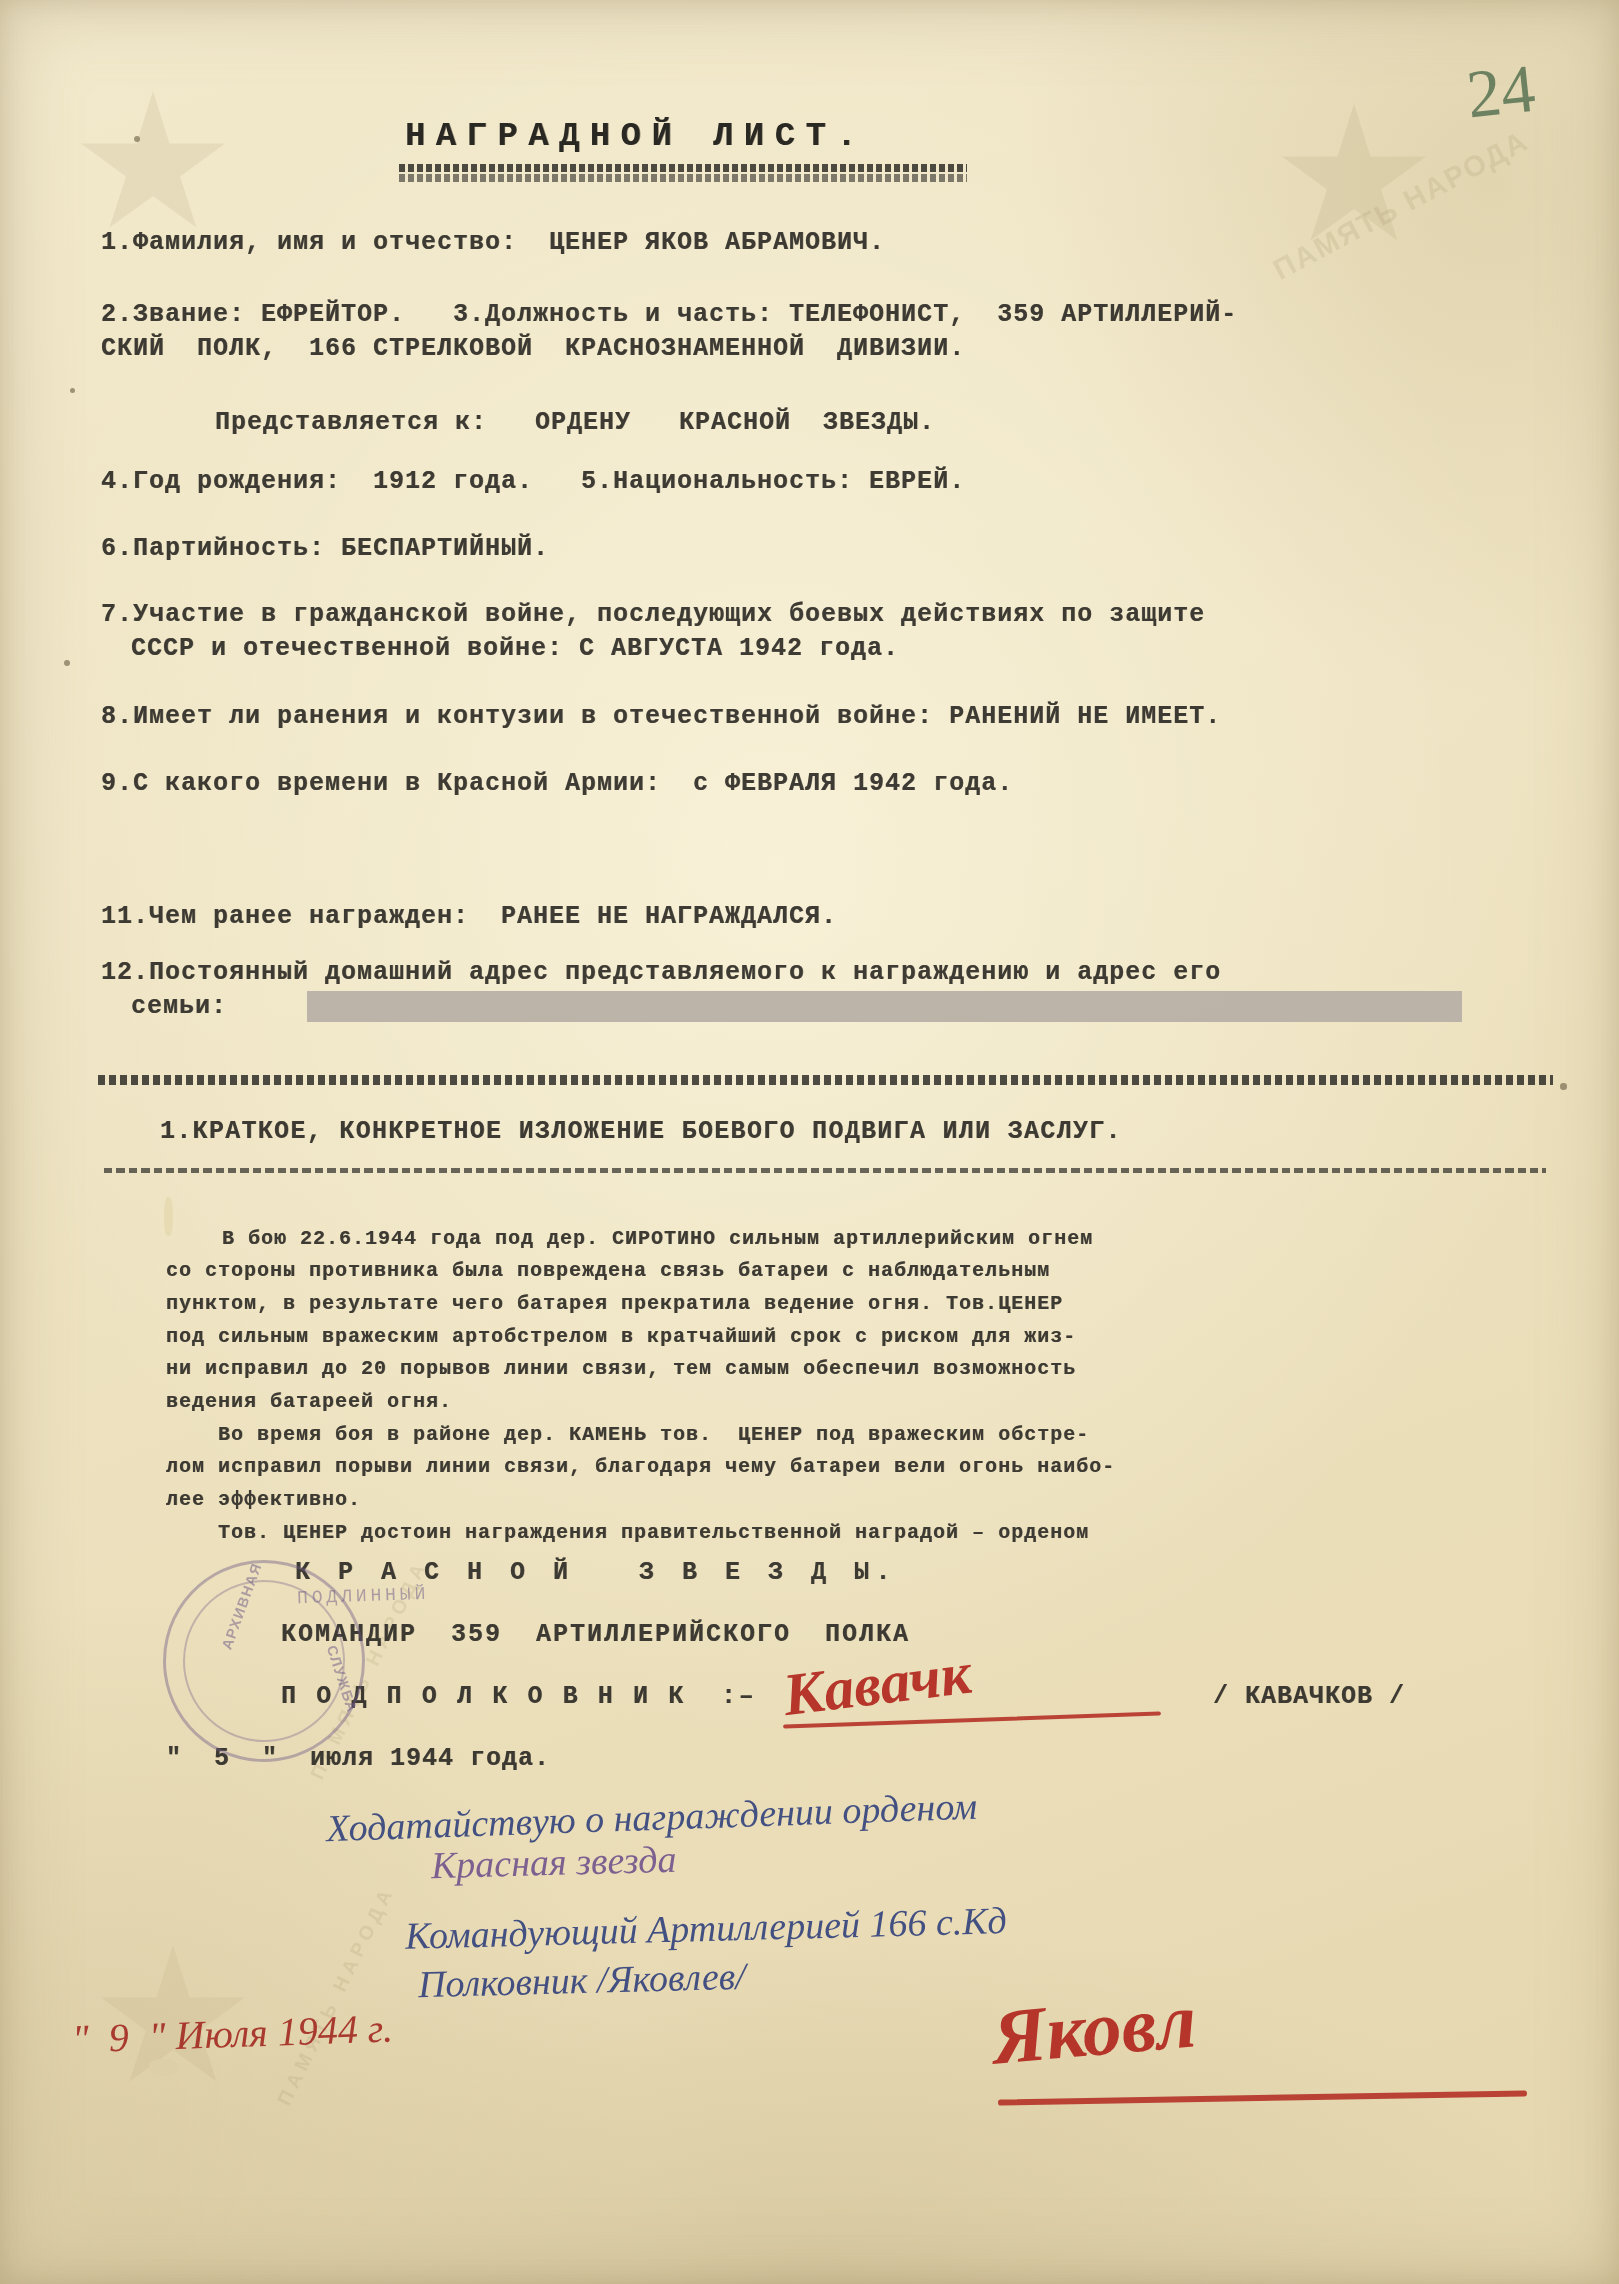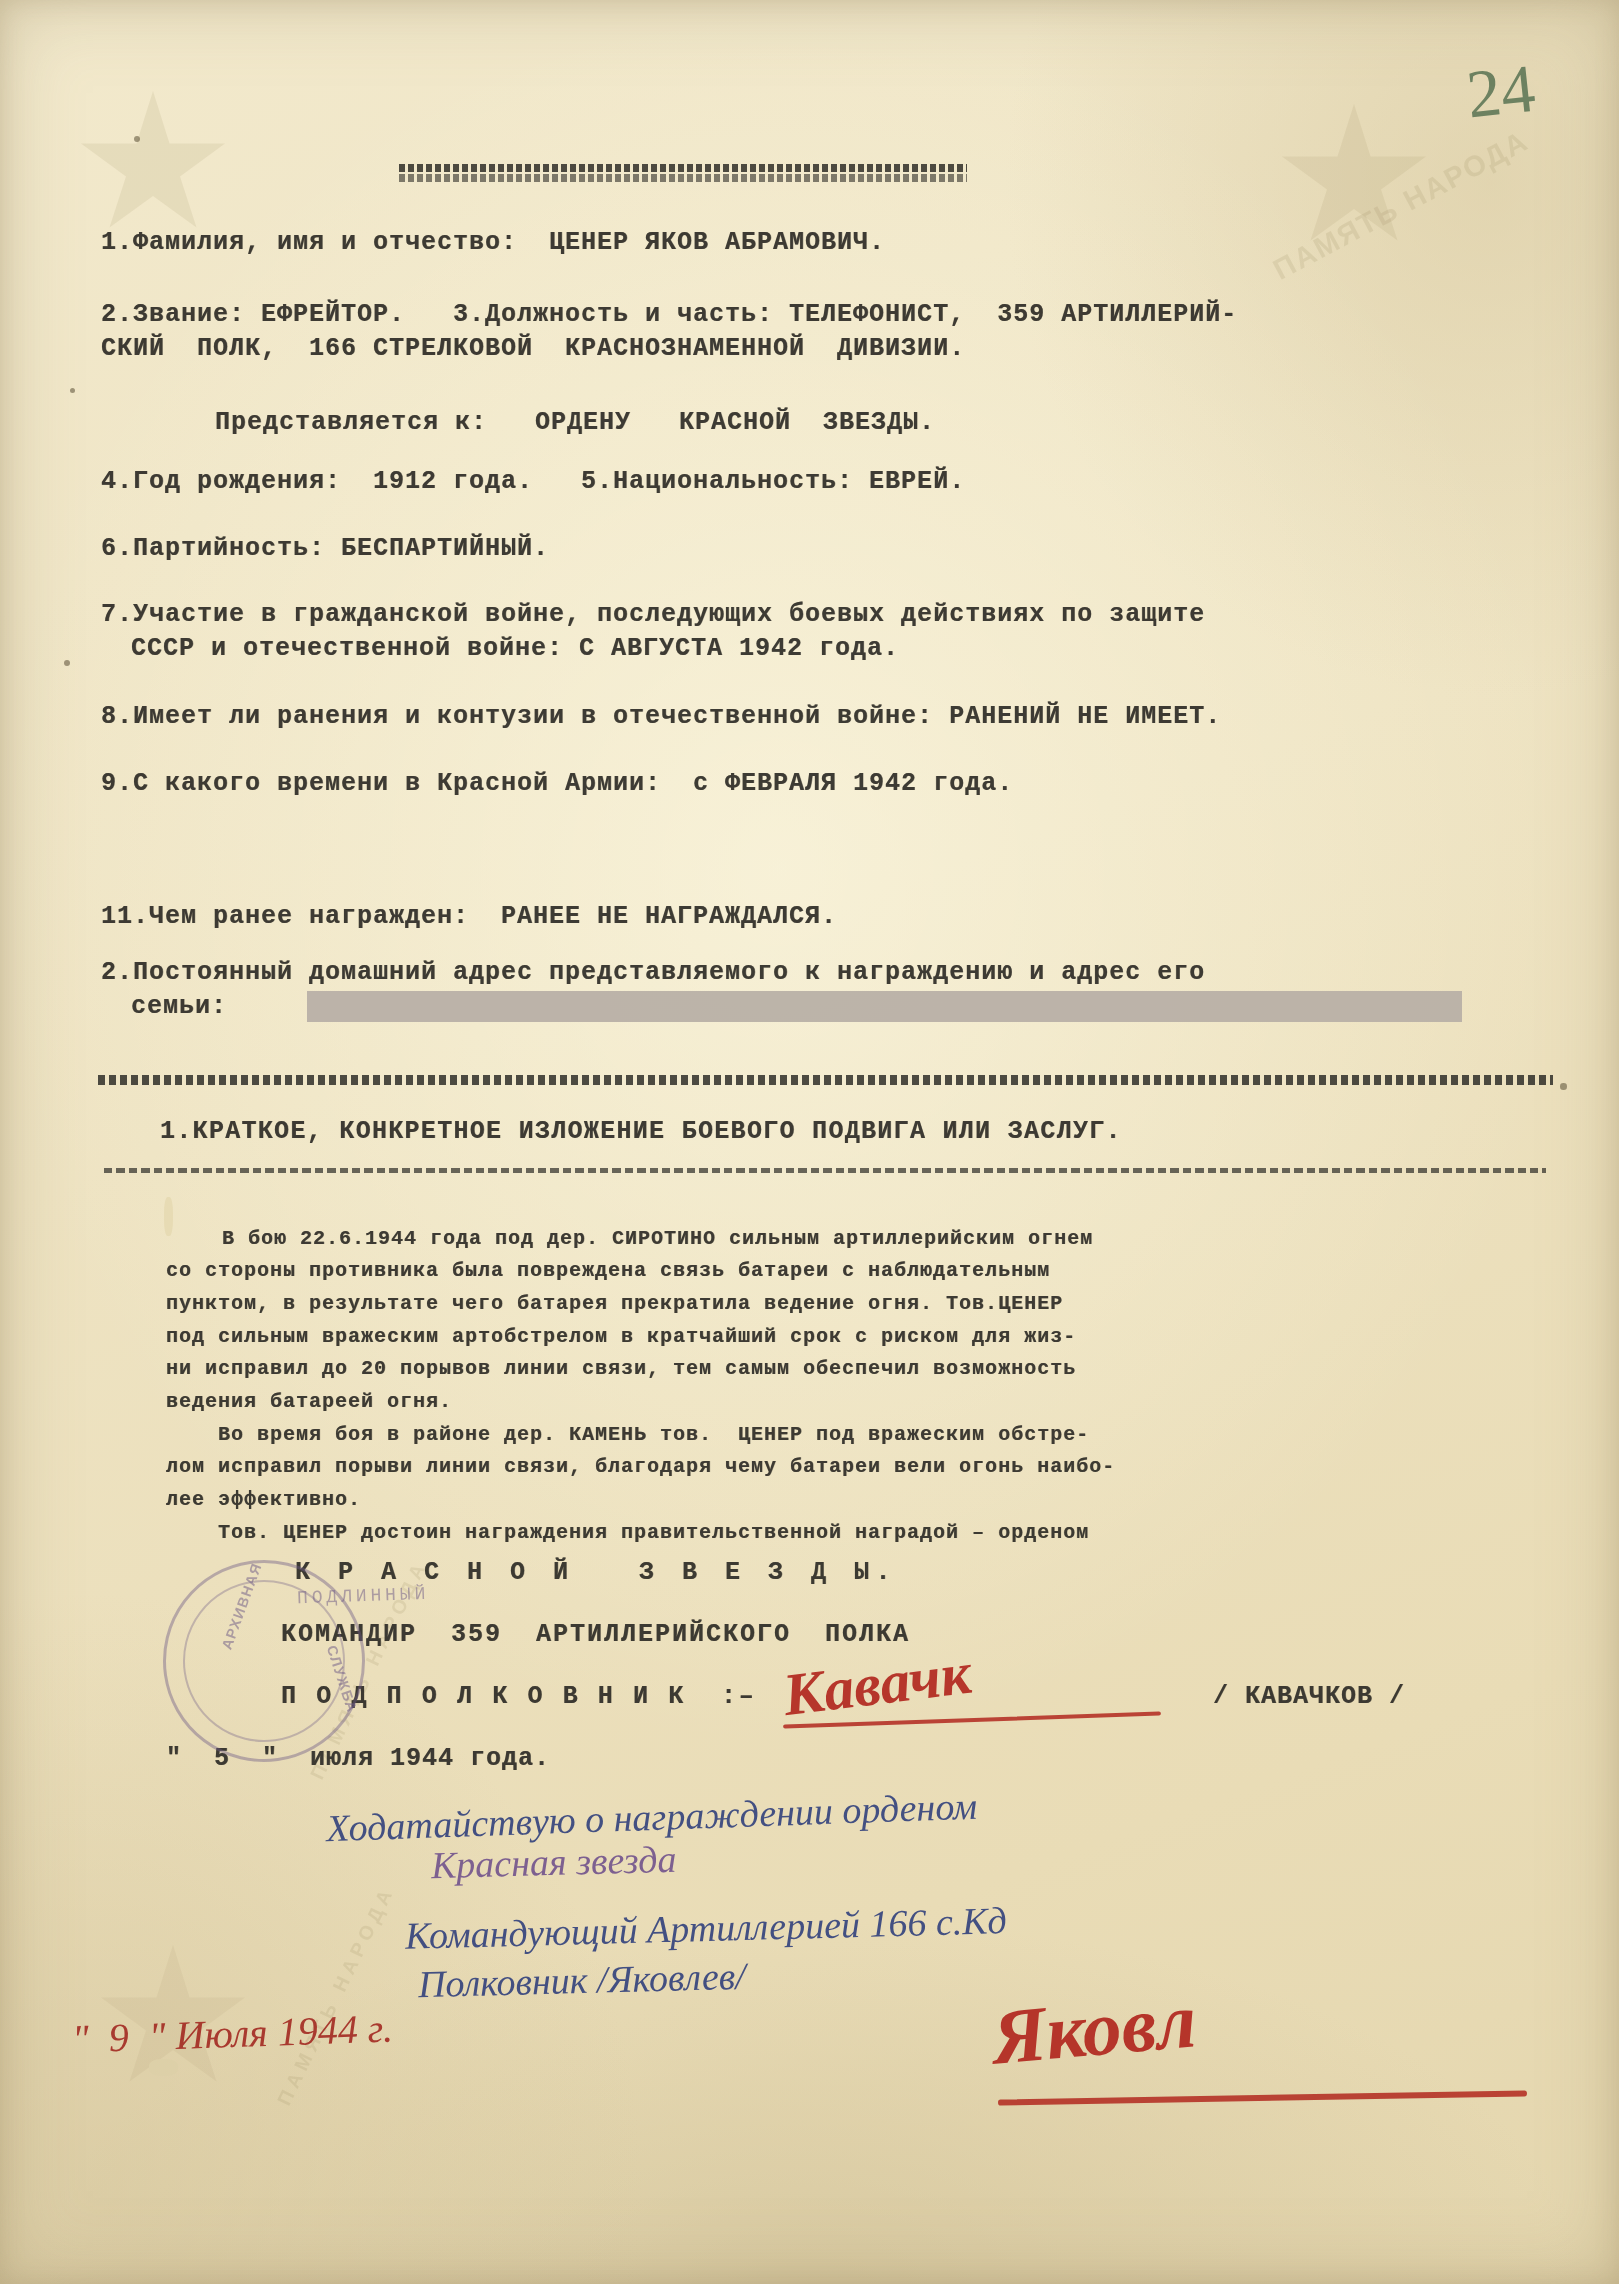--- a/index.html
+++ b/index.html
@@ -230,35 +230,36 @@
 
   <div class="star" style="left:78px; top:91px;"></div>
   <div class="wm-text" style="left:1259px; top:189px;">ПАМЯТЬ НАРОДА</div>
   <div class="star" style="left:1279px; top:104px;"></div>
   <div class="wm-text v" style="left:248px; top:1658px;">ПАМЯТЬ НАРОДА</div>
   <div class="wm-text v" style="left:215px; top:1984px;">ПАМЯТЬ НАРОДА</div>
   <div class="star" style="left:98px; top:1945px; opacity:0.10;"></div>
 
   <div class="pagenum">24</div>
 
+  <div class="title">НАГРАДНОЙ  ЛИСТ.</div>
   <div class="title-underline"></div>
   <div class="title-underline second"></div>
 
   <div class="tw s38" style="left:101px; top:228px;">1.Фамилия, имя и отчество:  ЦЕНЕР ЯКОВ АБРАМОВИЧ.</div>
   <div class="tw s38" style="left:101px; top:300px;">2.Звание: ЕФРЕЙТОР.   3.Должность и часть: ТЕЛЕФОНИСТ,  359 АРТИЛЛЕРИЙ-</div>
   <div class="tw s38" style="left:101px; top:334px;">СКИЙ  ПОЛК,  166 СТРЕЛКОВОЙ  КРАСНОЗНАМЕННОЙ  ДИВИЗИИ.</div>
   <div class="tw s38" style="left:215px; top:408px;">Представляется к:   ОРДЕНУ   КРАСНОЙ  ЗВЕЗДЫ.</div>
   <div class="tw s38" style="left:101px; top:467px;">4.Год рождения:  1912 года.   5.Национальность: ЕВРЕЙ.</div>
   <div class="tw s38" style="left:101px; top:534px;">6.Партийность: БЕСПАРТИЙНЫЙ.</div>
   <div class="tw s38" style="left:101px; top:600px;">7.Участие в гражданской войне, последующих боевых действиях по защите</div>
   <div class="tw s38" style="left:131px; top:634px;">СССР и отечественной войне: С АВГУСТА 1942 года.</div>
   <div class="tw s38" style="left:101px; top:702px;">8.Имеет ли ранения и контузии в отечественной войне: РАНЕНИЙ НЕ ИМЕЕТ.</div>
   <div class="tw s38" style="left:101px; top:769px;">9.С какого времени в Красной Армии:  с ФЕВРАЛЯ 1942 года.</div>
   <div class="tw s38" style="left:101px; top:902px;">11.Чем ранее награжден:  РАНЕЕ НЕ НАГРАЖДАЛСЯ.</div>
-  <div class="tw s38" style="left:101px; top:958px;">2.Постоянный домашний адрес представляемого к награждению и адрес его</div>
+  <div class="tw s38" style="left:101px; top:958px;">12.Постоянный домашний адрес представляемого к награждению и адрес его</div>
   <div class="tw s38" style="left:131px; top:992px;">семьи:</div>
 
   <div class="redact"></div>
 
   <div class="rule" style="top:1075px;"></div>
 
   <div class="tw s38" style="left:160px; top:1117px; letter-spacing:1.3px;">1.КРАТКОЕ, КОНКРЕТНОЕ ИЗЛОЖЕНИЕ БОЕВОГО ПОДВИГА ИЛИ ЗАСЛУГ.</div>
 
   <div class="rule thin" style="top:1168px; left:104px; width:1442px;"></div>
 

